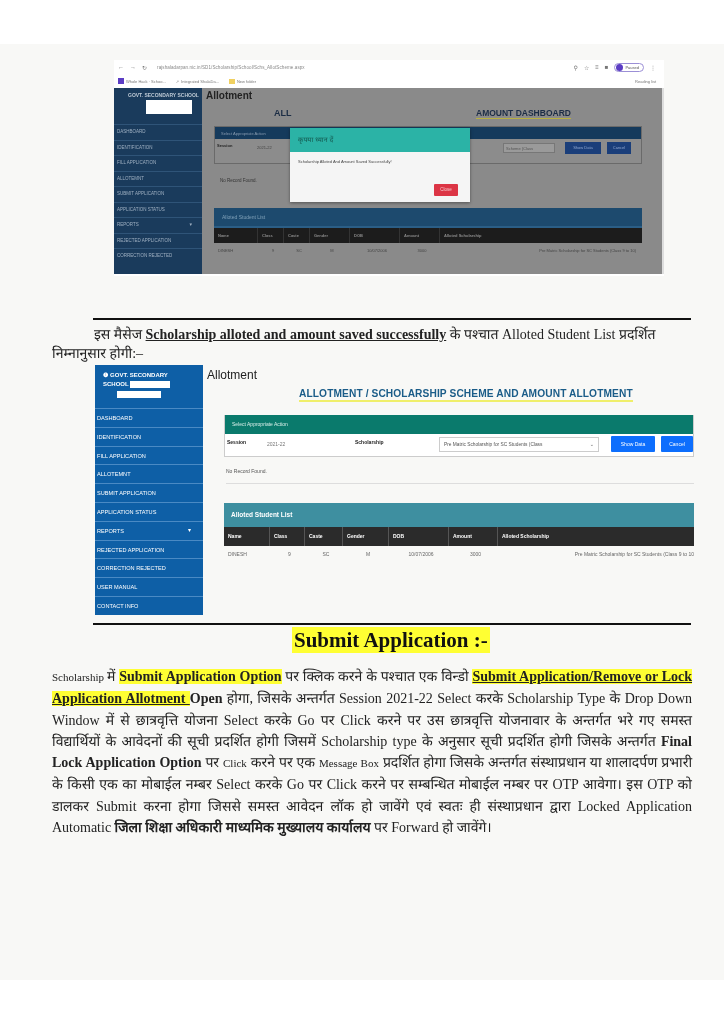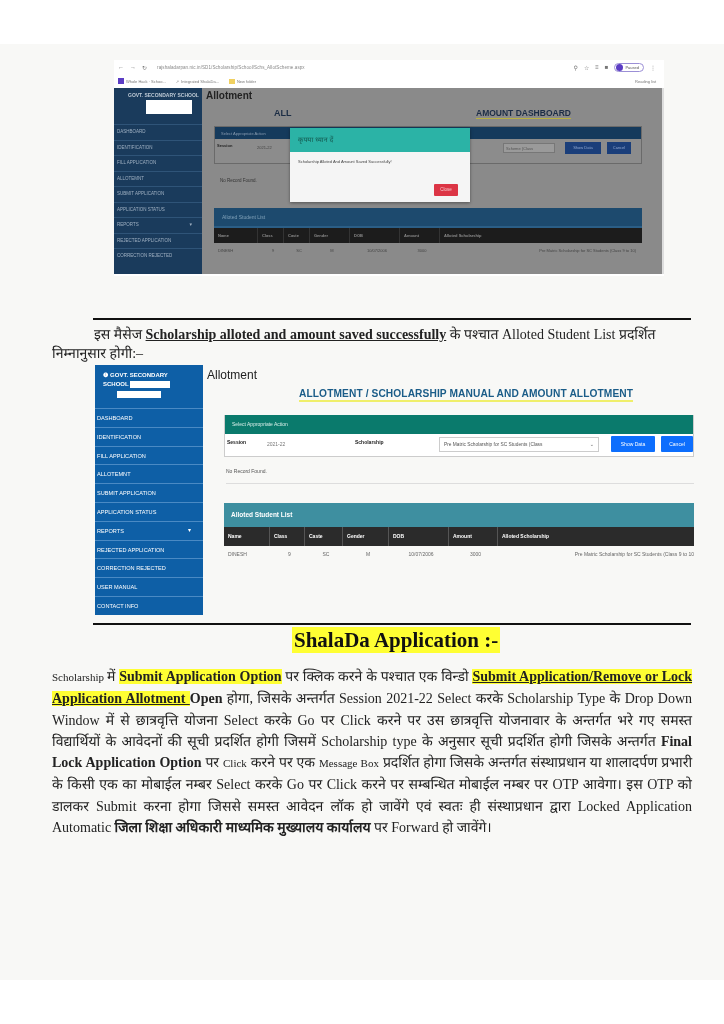--- a/index.html
+++ b/index.html
@@ -212,21 +212,21 @@
     <div class="it">SUBMIT APPLICATION</div>
     <div class="it">APPLICATION STATUS</div>
     <div class="it"><span>REPORTS</span><span class="caret">▾</span></div>
     <div class="it">REJECTED APPLICATION</div>
     <div class="it">CORRECTION REJECTED</div>
     <div class="it">USER MANUAL</div>
     <div class="it">CONTACT INFO</div>
   </div>
 
   <div class="s2-title">Allotment</div>
-  <div class="s2-headline">ALLOTMENT / SCHOLARSHIP MANUAL AND AMOUNT ALLOTMENT</div>
+  <div class="s2-headline">ALLOTMENT / SCHOLARSHIP SCHEME AND AMOUNT ALLOTMENT</div>
 
   <div class="s2-card">
     <div class="hd">Select Appropriate Action</div>
     <span class="l1">Session</span>
     <span class="v1">2021-22</span>
     <span class="l2">Scholarship</span>
     <div class="sel"><span>Pre Matric Scholarship for SC Students (Class</span><span class="chev">⌄</span></div>
     <div class="b1">Show Data</div>
     <div class="b2">Cancel</div>
   </div>
@@ -250,15 +250,15 @@
       <div style="width:46px;text-align:center">M</div>
       <div style="width:60px;text-align:center">10/07/2006</div>
       <div style="width:49px;text-align:center">3000</div>
       <div style="flex:1;text-align:right;white-space:nowrap;overflow:hidden">Pre Matric Scholarship for SC Students (Class 9 to 10</div>
     </div>
   </div>
 </div>
 
 <div class="rule" style="top:623px"></div>
 
-<div class="h2">ShalaDa Application :-</div>
+<div class="h2">Submit Application :-</div>
 
 <p class="p2"><span class="small">Scholarship </span><span>में </span><span class="hl">Submit Application Option</span><span> पर क्लिक करने के पश्चात एक विन्डो </span><span class="hl u">Submit Application/Remove or Lock Application Allotment </span><span> </span><span class="b">Open</span><span>  होगा, जिसके अन्तर्गत Session 2021-22 Select करके  Scholarship Type के Drop Down Window में से छात्रवृत्ति योजना Select करके  Go पर  Click करने पर उस छात्रवृत्ति योजनावार के अन्तर्गत भरे गए समस्त विद्यार्थियों के आवेदनों की सूची प्रदर्शित होगी जिसमें Scholarship type के अनुसार सूची प्रदर्शित होगी जिसके अन्तर्गत </span><span class="b">Final Lock Application Option</span><span>  पर </span><span class="small">Click</span><span> करने पर एक </span><span class="small">Message Box</span><span> प्रदर्शित होगा जिसके अन्तर्गत संस्थाप्रधान या शालादर्पण प्रभारी के किसी एक का मोबाईल नम्बर Select करके Go पर Click करने पर सम्बन्धित मोबाईल नम्बर पर OTP आवेगा। इस OTP को डालकर Submit करना होगा जिससे समस्त आवेदन लॉक हो जावेंगे एवं स्वतः ही संस्थाप्रधान द्वारा Locked Application Automatic </span><span class="b">जिला शिक्षा अधिकारी माध्यमिक मुख्यालय कार्यालय</span><span> पर Forward हो जावेंगे।</span></p>
 
 </body></html>

